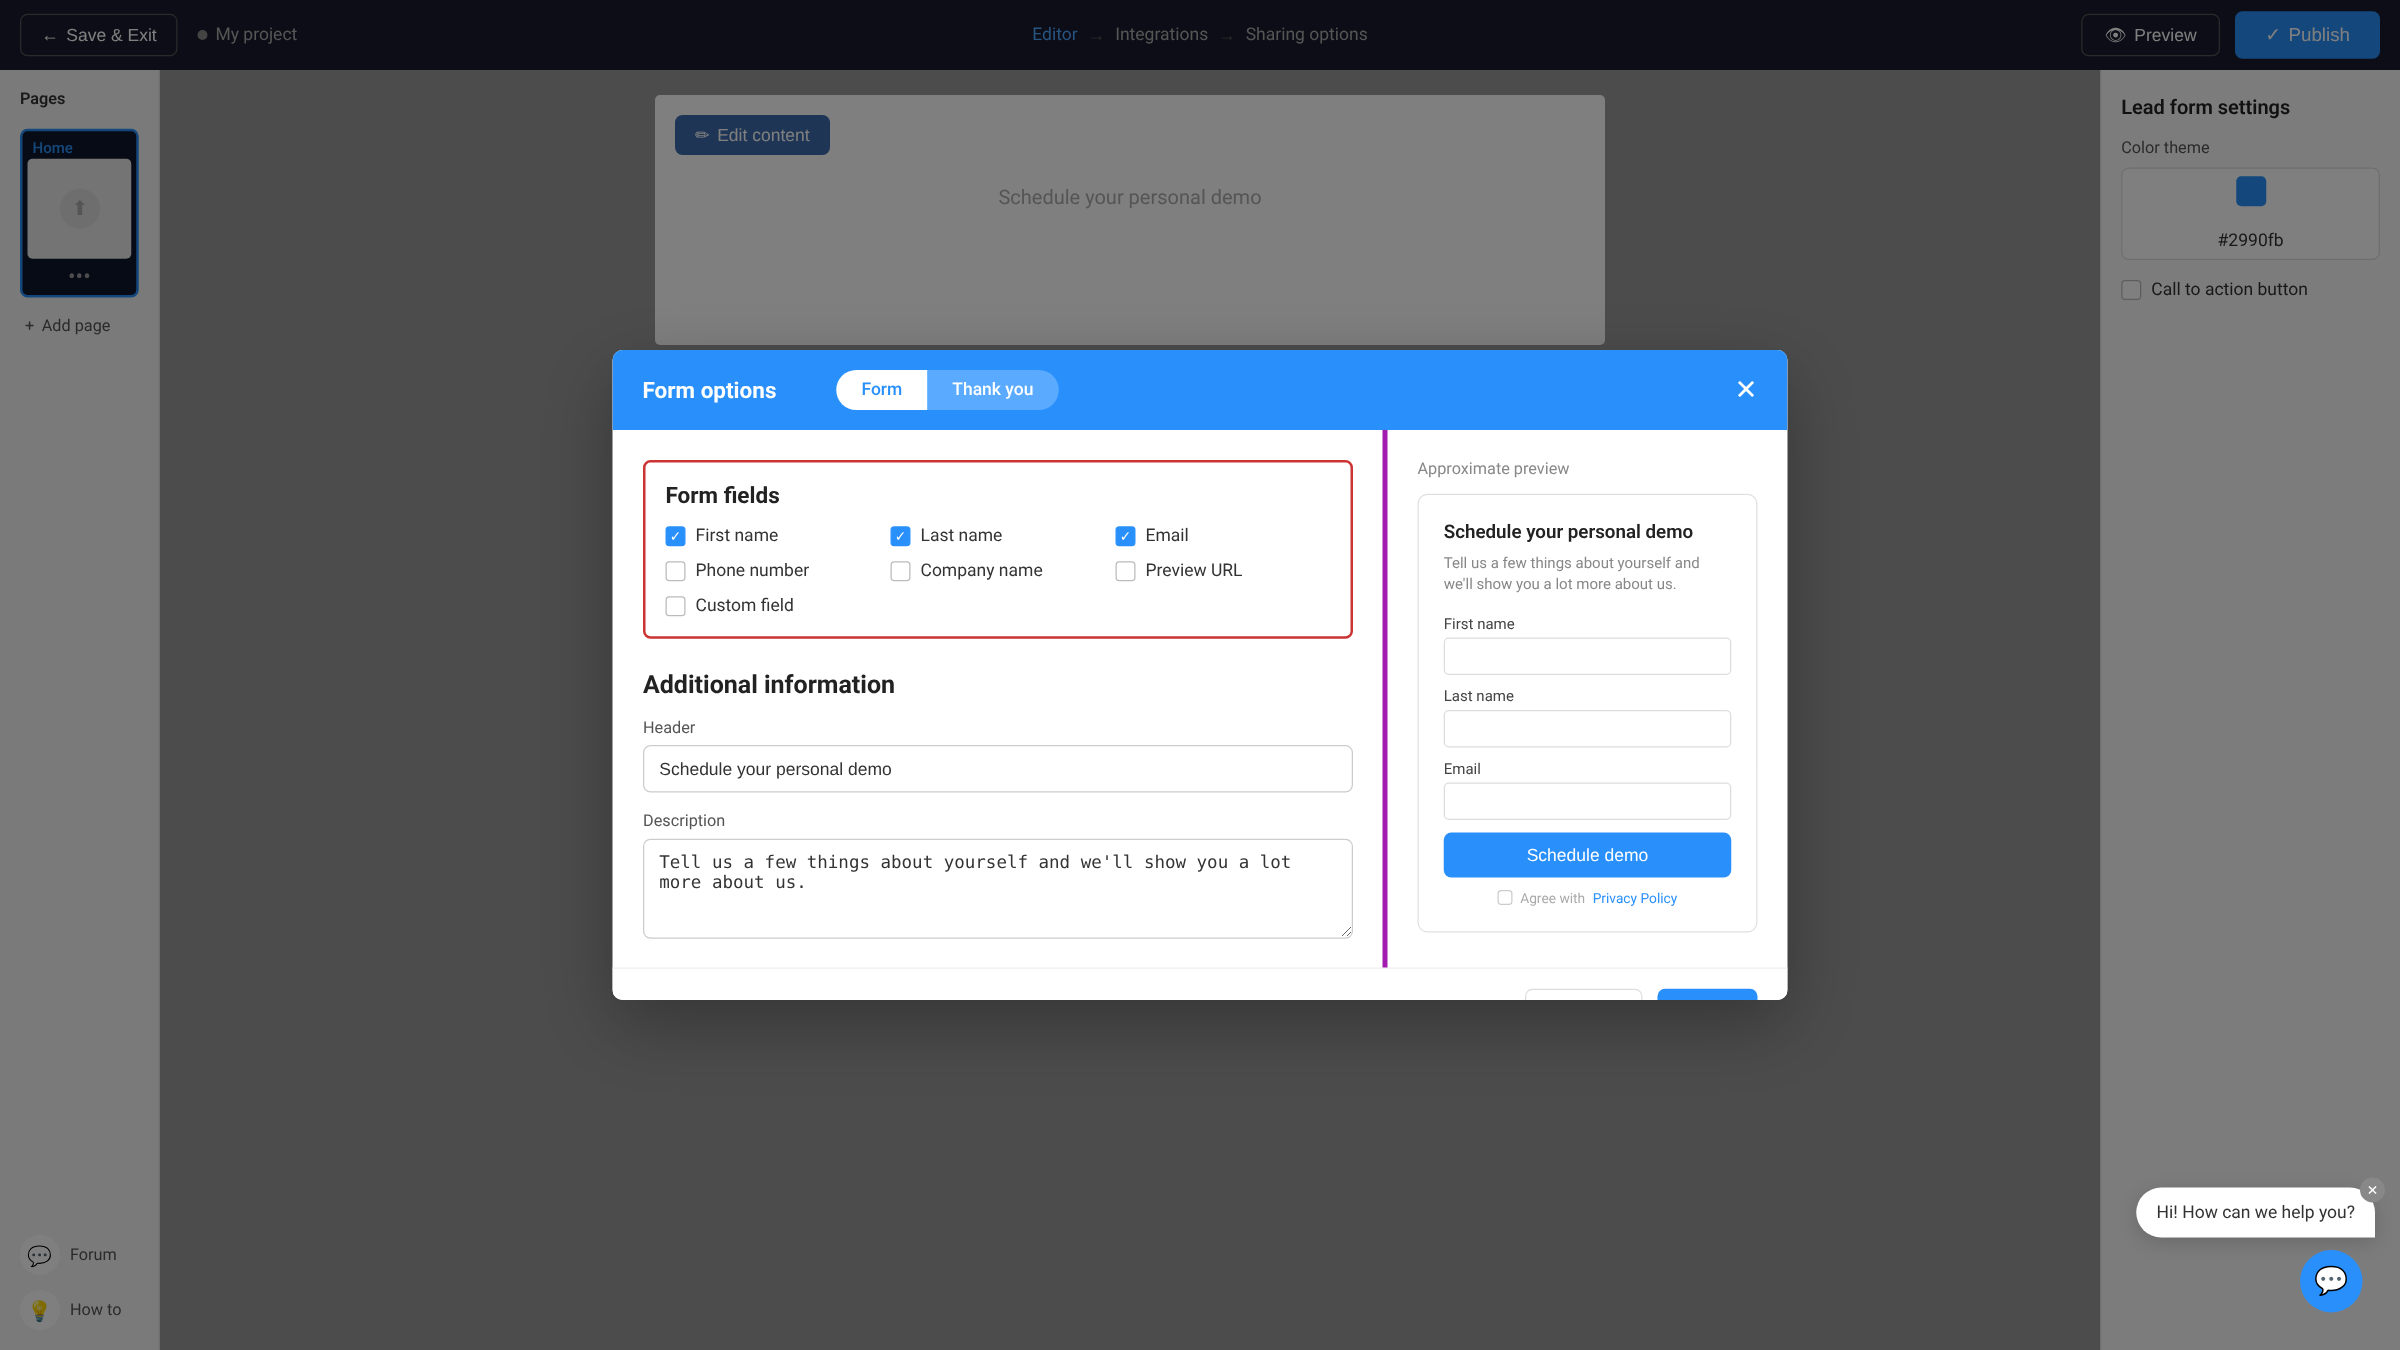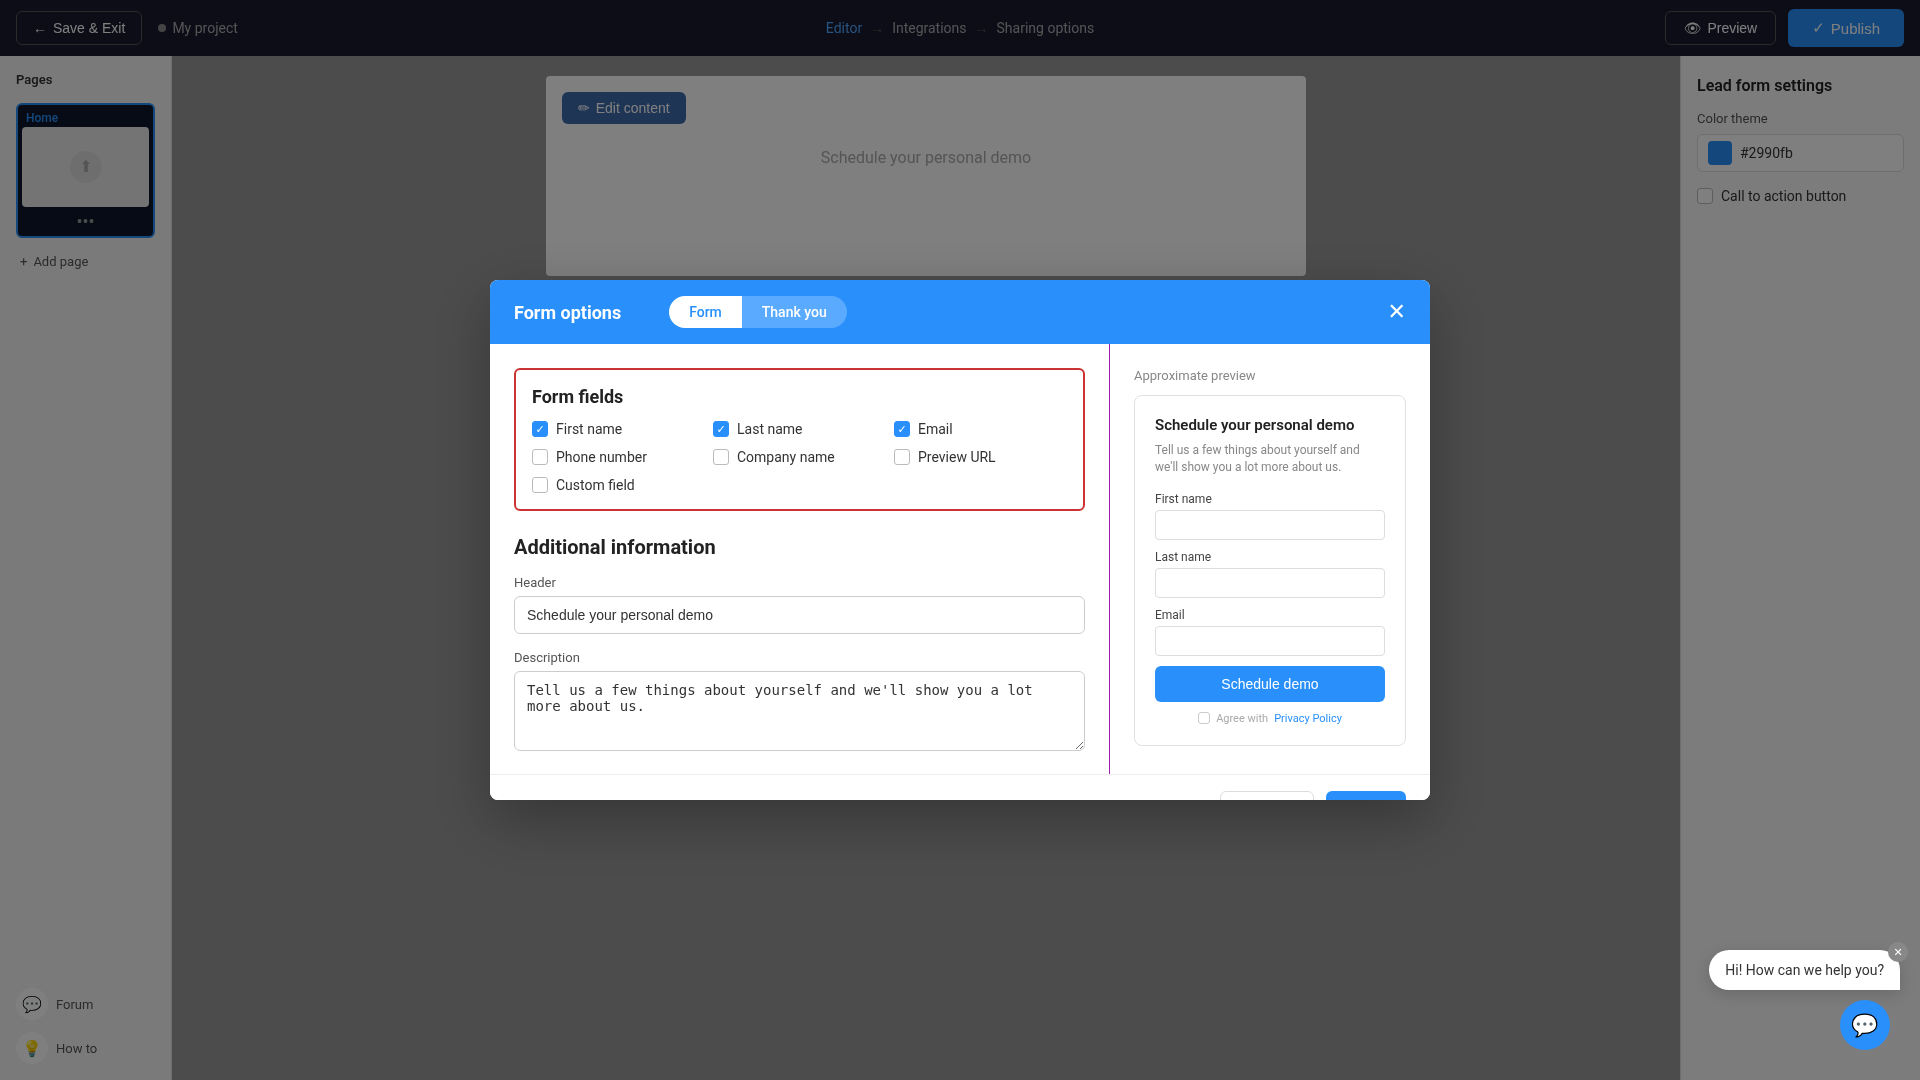--- a/index.html
+++ b/index.html
@@ -81,21 +81,21 @@
     }
 
     
     .main-layout {
       display: flex;
       height: calc(1080px - 56px);
     }
 
     
     .sidebar {
-      width: 172px;
+      width: 128px;
       background: #f5f5f5;
       border-right: 1px solid #ddd;
       padding: 16px;
       display: flex;
       flex-direction: column;
       gap: 12px;
     }
     .pages-title { font-size: 13px; color: #333; font-weight: 600; margin-bottom: 4px; }
     .page-thumb {
       border: 2px solid #2990fb;
@@ -210,26 +210,27 @@
       width: 240px;
       background: #f9f9f9;
       border-left: 1px solid #ddd;
       padding: 20px 16px;
     }
     .panel-title { font-size: 16px; font-weight: 600; color: #222; margin-bottom: 16px; }
     .panel-section-label { font-size: 13px; color: #555; margin-bottom: 8px; }
     .color-row {
       display: flex;
       align-items: center;
-      gap: 8px;
+      gap: 20px;
       background: #fff;
       border: 1px solid #ddd;
       border-radius: 6px;
       padding: 6px 10px;
       margin-bottom: 16px;
+      flex-direction: column;
     }
     .color-swatch { width: 24px; height: 24px; background: #2990fb; border-radius: 4px; }
     .color-hex { font-size: 14px; color: #333; }
     .cta-row {
       display: flex;
       align-items: center;
       gap: 8px;
     }
     .cta-checkbox {
       width: 16px;
@@ -301,21 +302,21 @@
       border: none;
     }
     .modal-body {
       display: flex;
       height: 430px;
     }
     .modal-left {
       flex: 1;
       padding: 24px;
       overflow-y: auto;
-      border-right: 1px solid #a21caf;
+      border-right: 4px solid #a21caf;
     }
     .modal-right {
       width: 320px;
       padding: 24px;
       overflow-y: auto;
     }
 
     
     .form-fields-box {
       border: 2px solid #cc3333;

